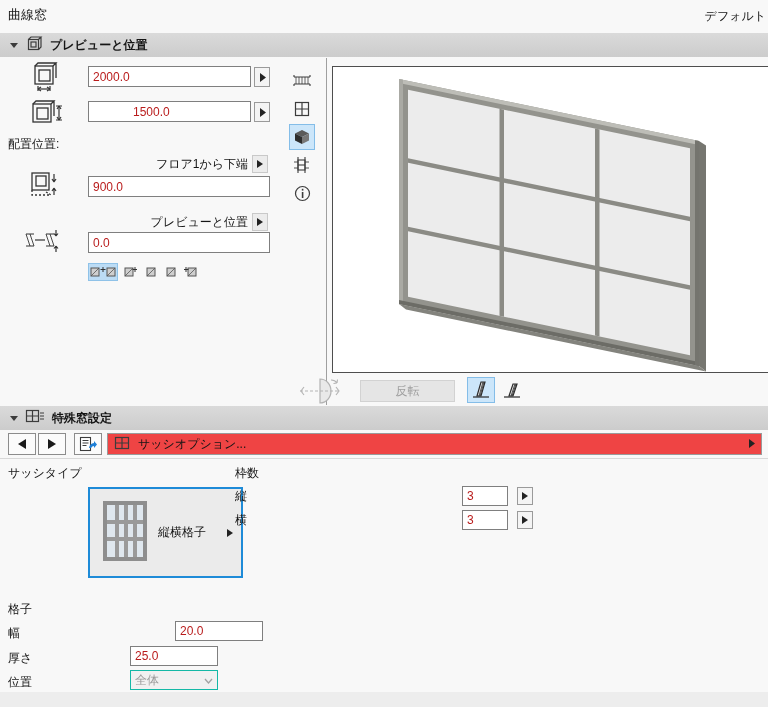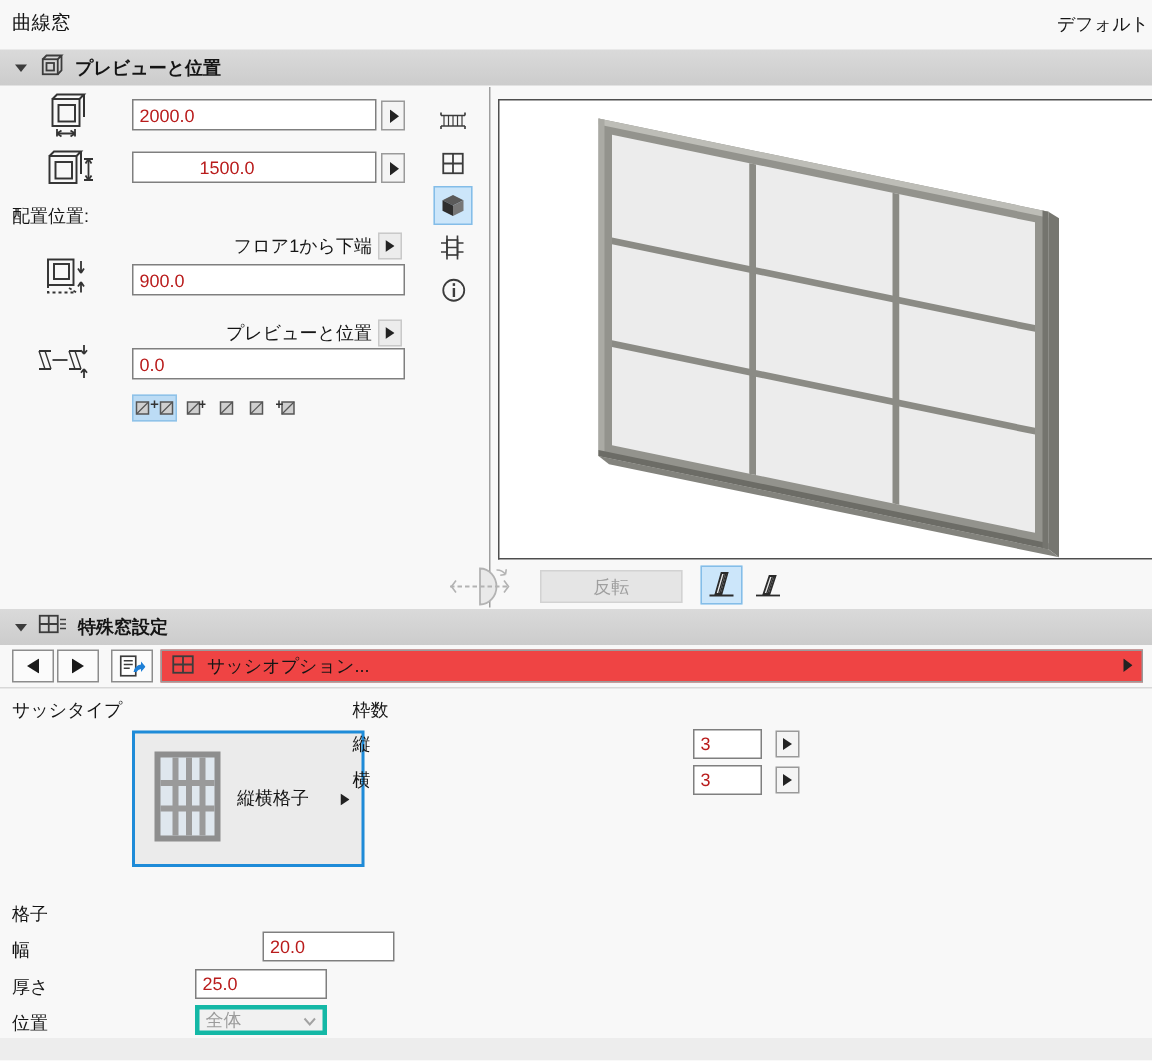--- a/index.html
+++ b/index.html
@@ -28,21 +28,21 @@
   .togglebtn{position:absolute;width:28px;height:26px;display:flex;align-items:center;justify-content:center;
        border:1px solid transparent;box-sizing:border-box;cursor:pointer;}
   .togglebtn.sel{background:#cce6fa;border-color:#84bde8;}
   .dropbar{position:absolute;left:107px;top:433px;width:655px;height:22px;border:1px solid #9a9a9a;background:#ef4444;
        display:flex;align-items:center;gap:8px;padding:0 6px;box-sizing:border-box;cursor:pointer;}
   .sashbtn{position:absolute;left:88px;top:487px;width:155px;height:91px;border:2px solid #1e8bd8;background:#ebebeb;
        display:flex;align-items:center;box-sizing:border-box;cursor:pointer;justify-content:flex-end;}
   .anchbtn{position:absolute;height:18px;display:flex;align-items:center;justify-content:center;cursor:pointer;
        border:1px solid transparent;box-sizing:border-box;}
   .anchbtn.sel{background:#bcdcf5;border-color:#8fc2e8;}
-  .ddl{position:absolute;border:3px solid #14b8a6;background:#f1f1f1;color:#9b9b9b;display:flex;
+  .ddl{position:absolute;border:1px solid #14b8a6;background:#f1f1f1;color:#9b9b9b;display:flex;
        align-items:center;justify-content:space-between;padding:0 4px;box-sizing:border-box;}
   .hline{position:absolute;height:1px;background:#d8d8d8;left:0;width:768px;}
   .vline{position:absolute;width:1px;background:#9f9f9f;}
   .footer{position:absolute;left:0;top:692px;width:768px;height:15px;background:#ededed;}
 </style>
 </head>
 <body>
 
 <div id="app">
 

